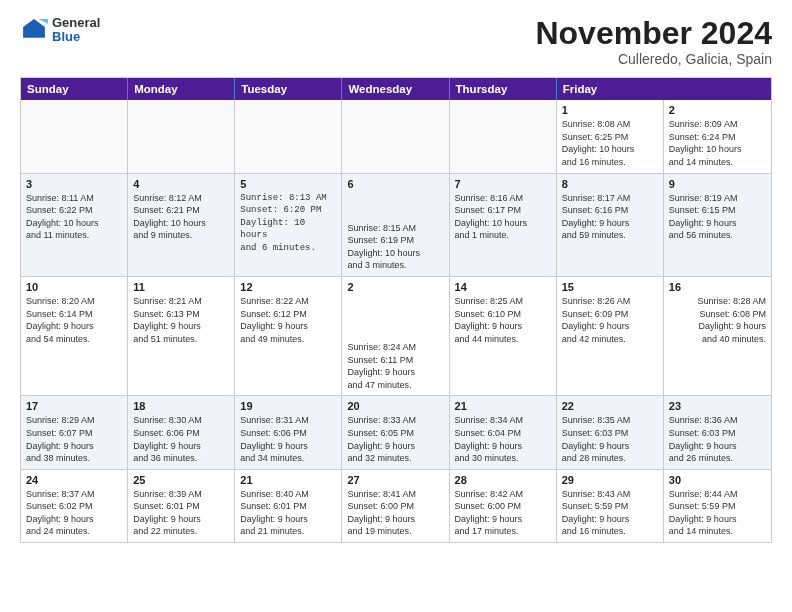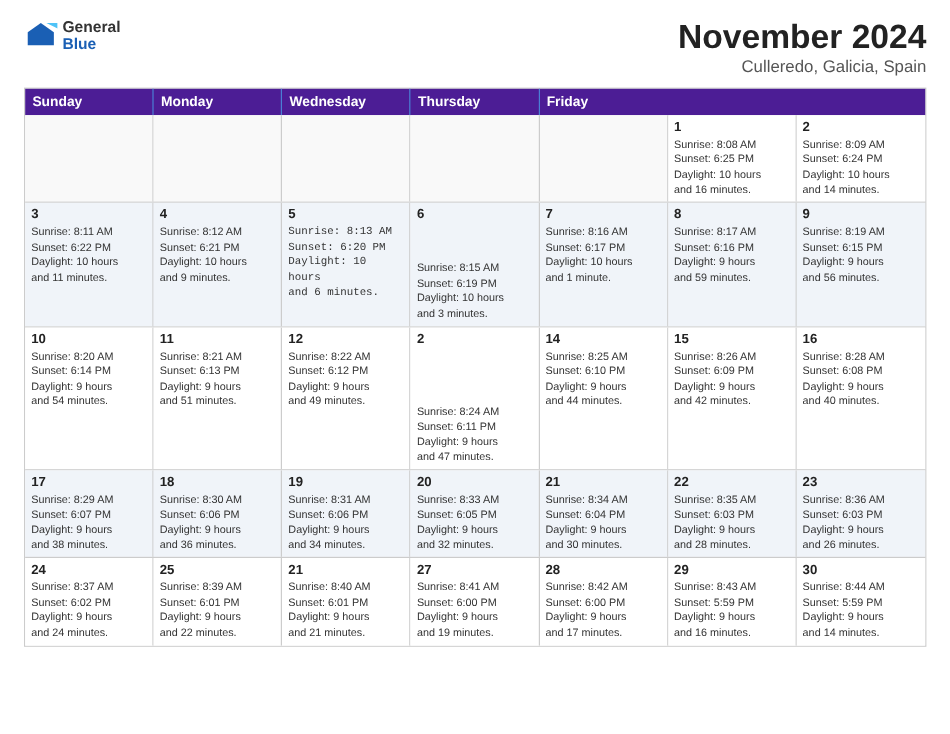--- a/index.html
+++ b/index.html
@@ -38,21 +38,21 @@
     .logo-text .general { color: #333; }
     .logo-text .blue { color: #1a5fb4; }
     .logo-icon {
       width: 28px;
       height: 28px;
     }
     .title-block {
       text-align: right;
     }
     .month-title {
-      font-size: 28px;
+      font-size: 32px;
       font-weight: bold;
       color: #222;
       line-height: 1.1;
     }
     .location {
       font-size: 14px;
       color: #555;
     }
     .calendar {
       flex: 1;
@@ -129,20 +129,21 @@
     <div class="title-block">
       <div class="month-title">November 2024</div>
       <div class="location">Culleredo, Galicia, Spain</div>
     </div>
   </div>
 
   <div class="calendar">
     <div class="cal-header">
     <div class="cal-header-cell">Sunday</div>
         <div class="cal-header-cell">Monday</div>
+        <div class="cal-header-cell">Tuesday</div>
         <div class="cal-header-cell">Wednesday</div>
         <div class="cal-header-cell">Thursday</div>
         <div class="cal-header-cell">Friday</div>
       </div>
     <div class="cal-body">
     <div class="cal-row">
           <div class="cal-cell empty"></div>
           <div class="cal-cell empty"></div>
           <div class="cal-cell empty"></div>
           <div class="cal-cell empty"></div>
@@ -251,21 +252,21 @@
           </div>
           <div class="cal-cell">
             <span class="day-number">15</span>
             <div class="day-info" style="white-space: pre-line;">Sunrise: 8:26 AM
 Sunset: 6:09 PM
 Daylight: 9 hours
 and 42 minutes.</div>
           </div>
           <div class="cal-cell">
             <span class="day-number">16</span>
-            <div class="day-info" style="white-space: pre-line;">Sunrise: 8:28 AM
+            <div class="day-info" style="white-space: pre-line; text-align: right;">Sunrise: 8:28 AM
 Sunset: 6:08 PM
 Daylight: 9 hours
 and 40 minutes.</div>
           </div>
         </div>
         <div class="cal-row">
           <div class="cal-cell alt-row">
             <span class="day-number">17</span>
             <div class="day-info" style="white-space: pre-line;">Sunrise: 8:29 AM
 Sunset: 6:07 PM

